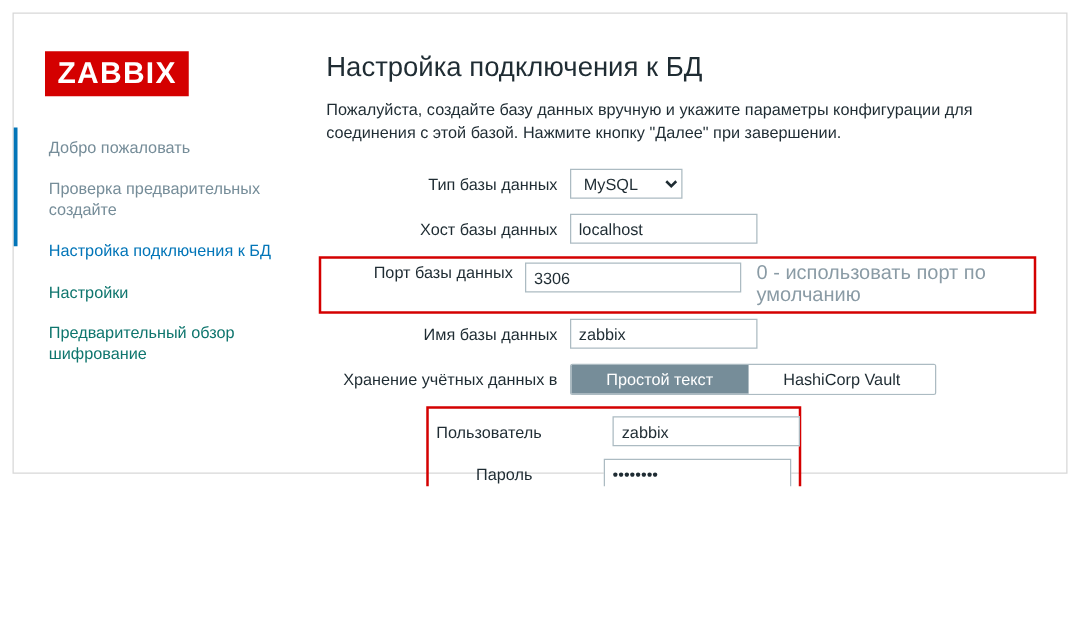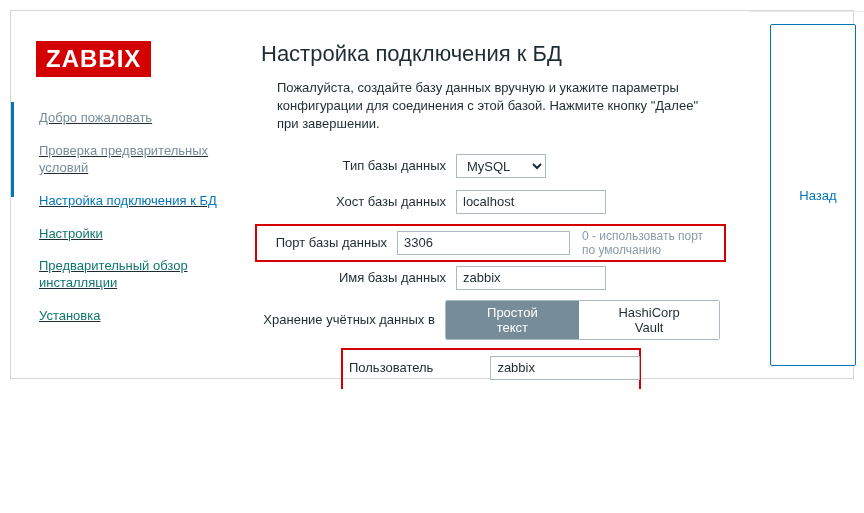--- a/index.html
+++ b/index.html
@@ -8,21 +8,21 @@
       font-size: 13px;
       color: #1f2c33;
       background: #fff;
       padding: 10px;
     }
     .wizard {
       width: 844px;
       height: 369px;
       border: 1px solid #d7d7d7;
       display: flex;
-      flex-direction: row;
+      flex-direction: column;
       position: relative;
     }
     .top {
       display: flex;
       flex: 1;
     }
     .sidebar {
       width: 240px;
       padding: 30px 20px 20px 25px;
     }
@@ -33,21 +33,20 @@
       font-size: 24px;
       letter-spacing: 1px;
       padding: 4px 10px;
       display: inline-block;
       margin-bottom: 25px;
       font-family: Arial, sans-serif;
     }
     .steps {
       list-style: none;
       border-left: 3px solid transparent;
-      text-decoration: underline;
     }
     .steps li {
       padding: 8px 0;
       color: #0f766e;
       font-size: 13px;
       line-height: 1.3;
       cursor: default;
     }
     .steps li.done { color: #768d99; }
     .steps li.current { color: #0275b8; }
@@ -70,21 +69,20 @@
       font-size: 22px;
       font-weight: normal;
       color: #1f2c33;
       margin-bottom: 12px;
     }
     .intro {
       color: #1f2c33;
       font-size: 13px;
       line-height: 1.4;
       margin-bottom: 18px;
-      margin-left: 16px;
     }
     .form-row {
       display: flex;
       align-items: center;
       margin-bottom: 8px;
       min-height: 28px;
     }
     .form-label {
       width: 195px;
       text-align: right;
@@ -101,21 +99,21 @@
       font-family: inherit;
       color: #1f2c33;
       background: #fff;
     }
     .form-field select { width: 90px; height: 24px; }
     .form-field input[type="text"],
     .form-field input[type="password"] { width: 150px; height: 24px; }
     .port-input { width: 173px !important; }
     .hint {
       color: #8a9ba5;
-      font-size: 12px;
+      font-size: 16px;
       margin-left: 12px;
     }
     .hint-block {
       color: #8a9ba5;
       font-size: 12px;
       font-style: italic;
       line-height: 1.4;
       max-width: 330px;
     }
     .toggle-group {
@@ -134,21 +132,20 @@
     }
     .toggle-btn.active {
       background: #768d99;
       color: #fff;
     }
     .highlight-red {
       border: 2px solid #d40000;
       padding: 3px 6px;
       margin: 2px -6px;
       display: flex;
-      align-items: center;
     }
     .highlight-block {
       border: 2px solid #d40000;
       padding: 4px 6px 4px 6px;
       margin: 2px 0 2px 80px;
       width: 300px;
     }
     .highlight-block .form-row { margin-bottom: 6px; gap: 47px; }
     .highlight-block .form-row:last-child { margin-bottom: 0; }
     .highlight-block .form-label { width: 108px; }
@@ -180,25 +177,24 @@
 <body>
 
 <div class="wizard">
   <div class="top">
     <div class="sidebar">
       <div class="logo">ZABBIX</div>
       <div class="steps-wrapper">
         <div class="steps-bar"></div>
         <ul class="steps">
           <li class="done">Добро пожаловать</li>
-          <li class="done">Проверка предварительных условий</li>
+          <li class="done">Проверка предварительных создайте</li>
           <li class="current">Настройка подключения к БД</li>
           <li>Настройки</li>
-          <li>Предварительный обзор инсталляции</li>
-          <li>Установка</li>
+          <li>Предварительный обзор шифрование</li>
         </ul>
       </div>
     </div>
 
     <div class="main">
       <h1>Настройка подключения к БД</h1>
       <p class="intro">Пожалуйста, создайте базу данных вручную и укажите параметры конфигурации для соединения с этой базой. Нажмите кнопку "Далее" при завершении.</p>
 
       <div class="form-row">
         <div class="form-label">Тип базы данных</div>

